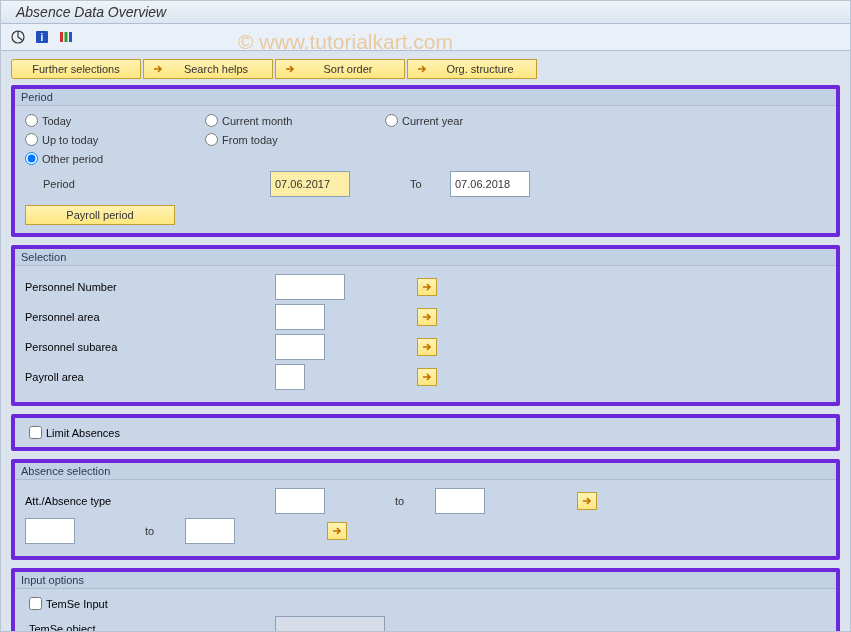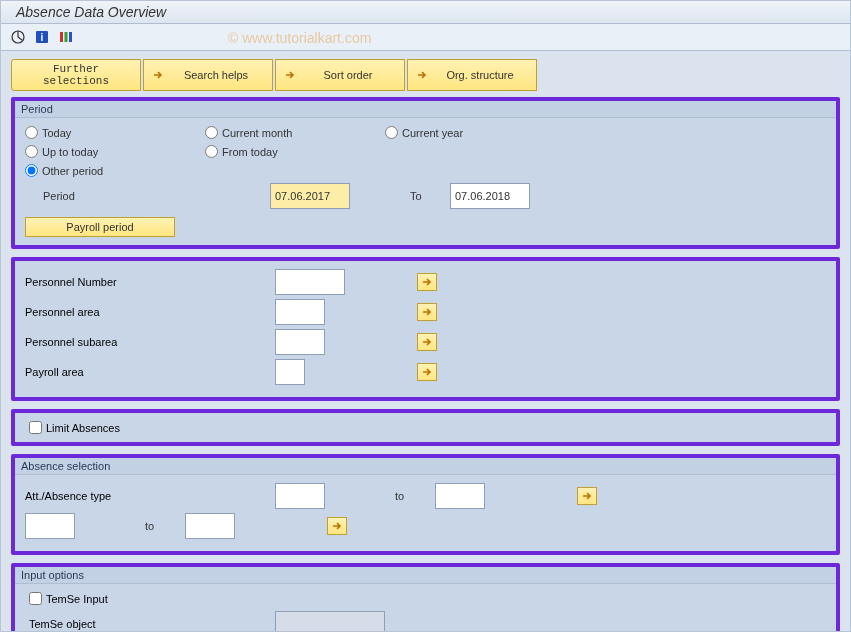--- a/index.html
+++ b/index.html
@@ -31,21 +31,21 @@
     }
     .tb-icon { width: 18px; height: 18px; display:inline-flex; align-items:center; justify-content:center; cursor:pointer; }
     .content { padding: 8px 10px; background:#dbe3ef; height: calc(100% - 50px); overflow:auto; }
     .btn-row { display:flex; gap:0; margin-bottom:6px; }
     .btn-yellow {
       background: linear-gradient(to bottom,#fff2b3,#ffe680);
       border:1px solid #c0a030; padding:3px 8px; cursor:pointer;
       color:#333; font-size:11px; display:inline-flex; align-items:center; gap:4px;
       margin-right:2px;
     }
-    .btn-yellow.first{ border-radius:3px 0 0 3px;font-family:Liberation Mono, monospace;}
+    .btn-yellow.first{ border-radius:3px 0 0 3px;}
     .btn-yellow svg{flex-shrink:0;}
     .groupbox {
       border:4px solid #6d28d9; background:#c9d6e8; margin-bottom:8px;
       padding:0; border-radius:2px;
     }
     .group-title {
       background:#c3d1e5; padding:2px 6px; color:#2a3a55; font-size:11px;
       border-bottom:1px solid #b0bcd0;
     }
     .group-body { padding:8px 10px; }
@@ -59,21 +59,21 @@
     }
     .text-input.hl{ background:#fceea6; }
     .text-input.disabled{ background:#d6dde8; }
     .sq-btn {
       width:20px; height:18px; background:linear-gradient(to bottom,#fff2b3,#ffe680);
       border:1px solid #c0a030; cursor:pointer; display:inline-flex; align-items:center;
       justify-content:center; margin-left:2px;
     }
     .chk-row{ display:flex; align-items:center; gap:4px; padding-left:4px;}
     input[type=checkbox]{margin:0;}
-    .watermark{ position:absolute; top:30px; left:228px; color:#e8c9a0; font-size:14px; pointer-events:none;}
+    .watermark{ position:absolute; top:30px; left:238px; color:#e8c9a0; font-size:21px; pointer-events:none;}
     .to-lbl{ width:40px; display:inline-block; color:#333; margin-left:60px;}
     .to-lbl2{ width:40px; display:inline-block; color:#333; margin-left:30px;}
     .arrow-icon{width:12px;height:12px;}
   </style>
 </head>
 <body>
 
 <div class="title-bar">Absence Data Overview</div>
 
 <div class="toolbar">
@@ -161,20 +161,21 @@
         <span class="field-label" style="width:245px;">Period</span>
         <input class="text-input hl" style="width: 80px;" value="07.06.2017">
         <span class="to-lbl">To</span>
         <input class="text-input" style="width: 80px;" value="07.06.2018">
       </div>
       <button class="btn-yellow" style="width:150px;justify-content:center;margin-top:4px;">Payroll period</button>
     </div>
   </div>
 
   <div class="groupbox">
+    <div class="group-title">Selection</div>
     <div class="group-body">
       <div class="field-row">
         <span style="width:250px;">Personnel Number</span>
         <input class="text-input" style="width: 70px;">
         <span style="width:70px;"></span>
         <button class="sq-btn">
             <svg width="12" height="10" viewBox="0 0 12 10">
               <path d="M2 5 L9 5 M6 2 L9 5 L6 8" stroke="#c07000" stroke-width="1.6" fill="none"></path>
             </svg>
           </button>

